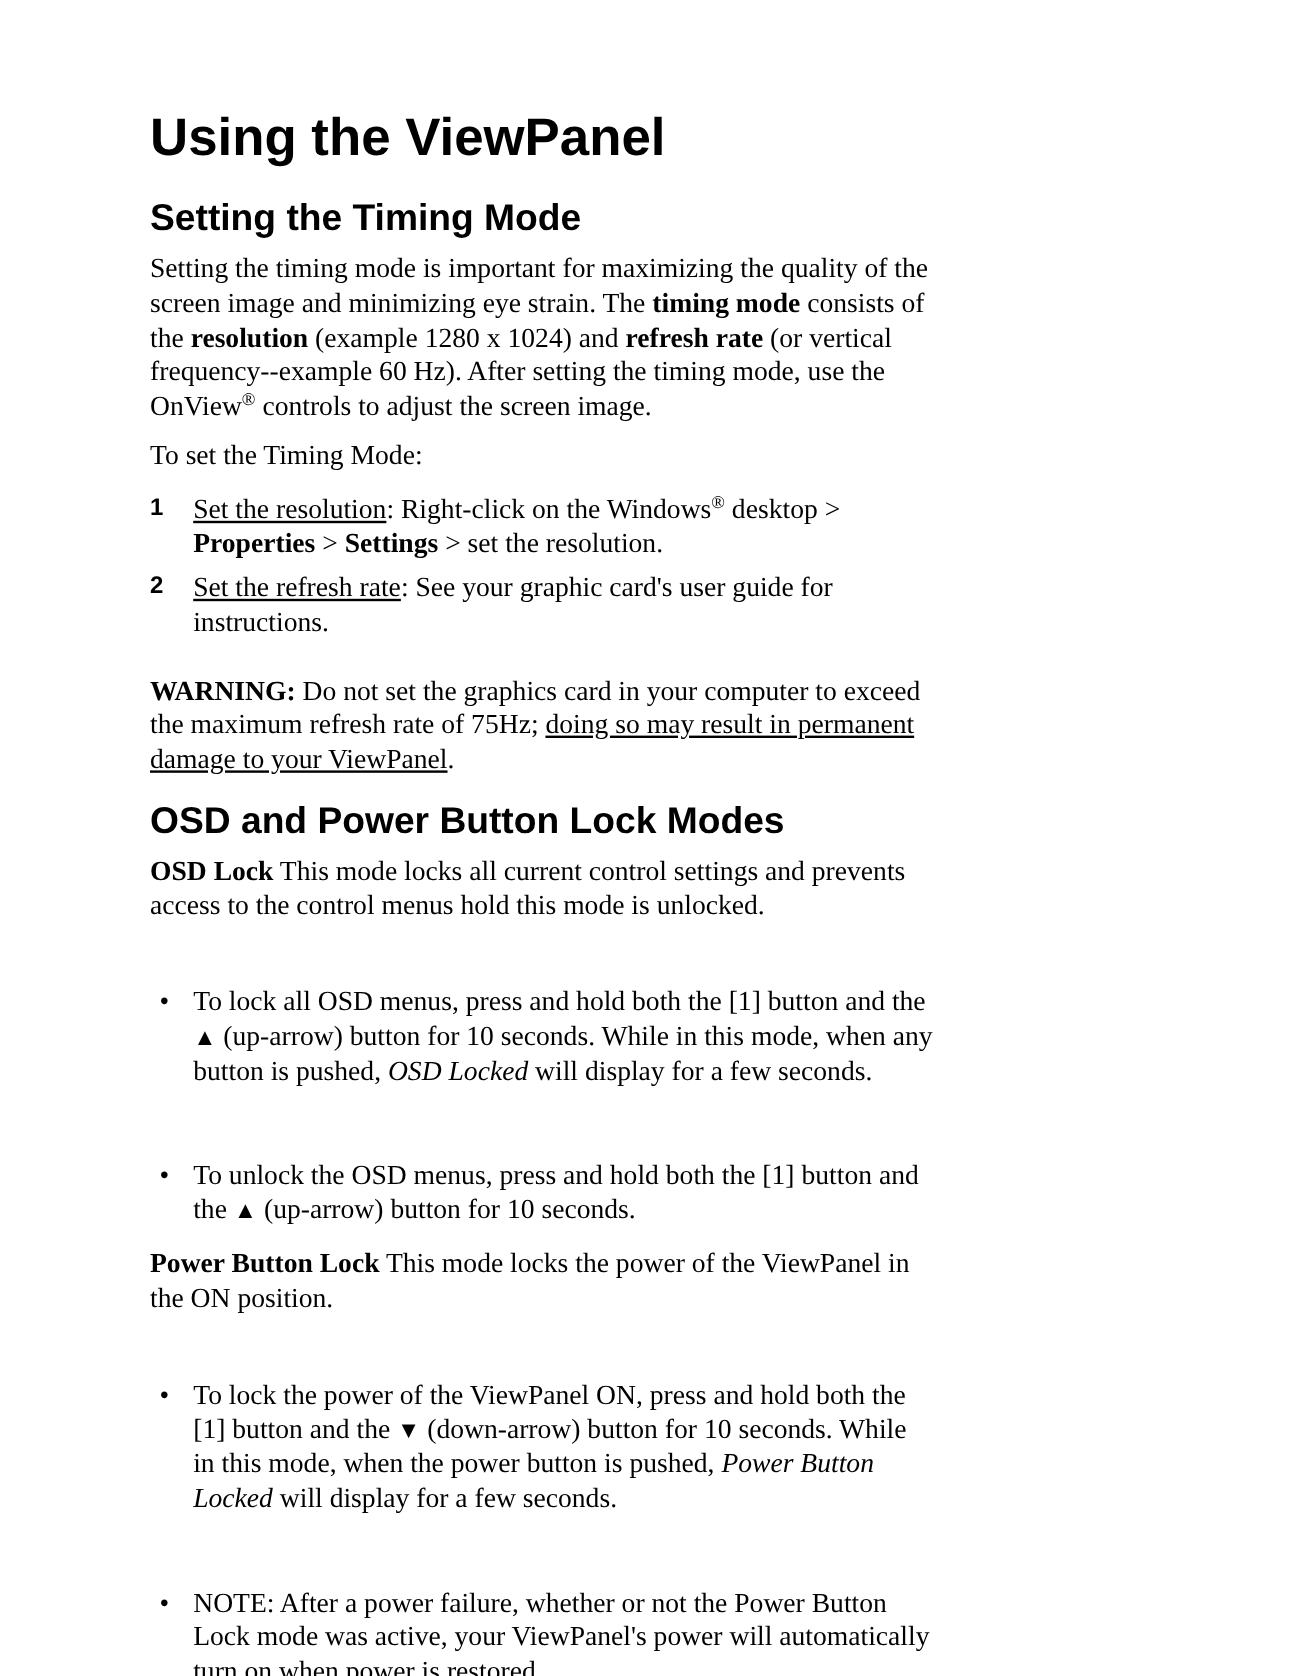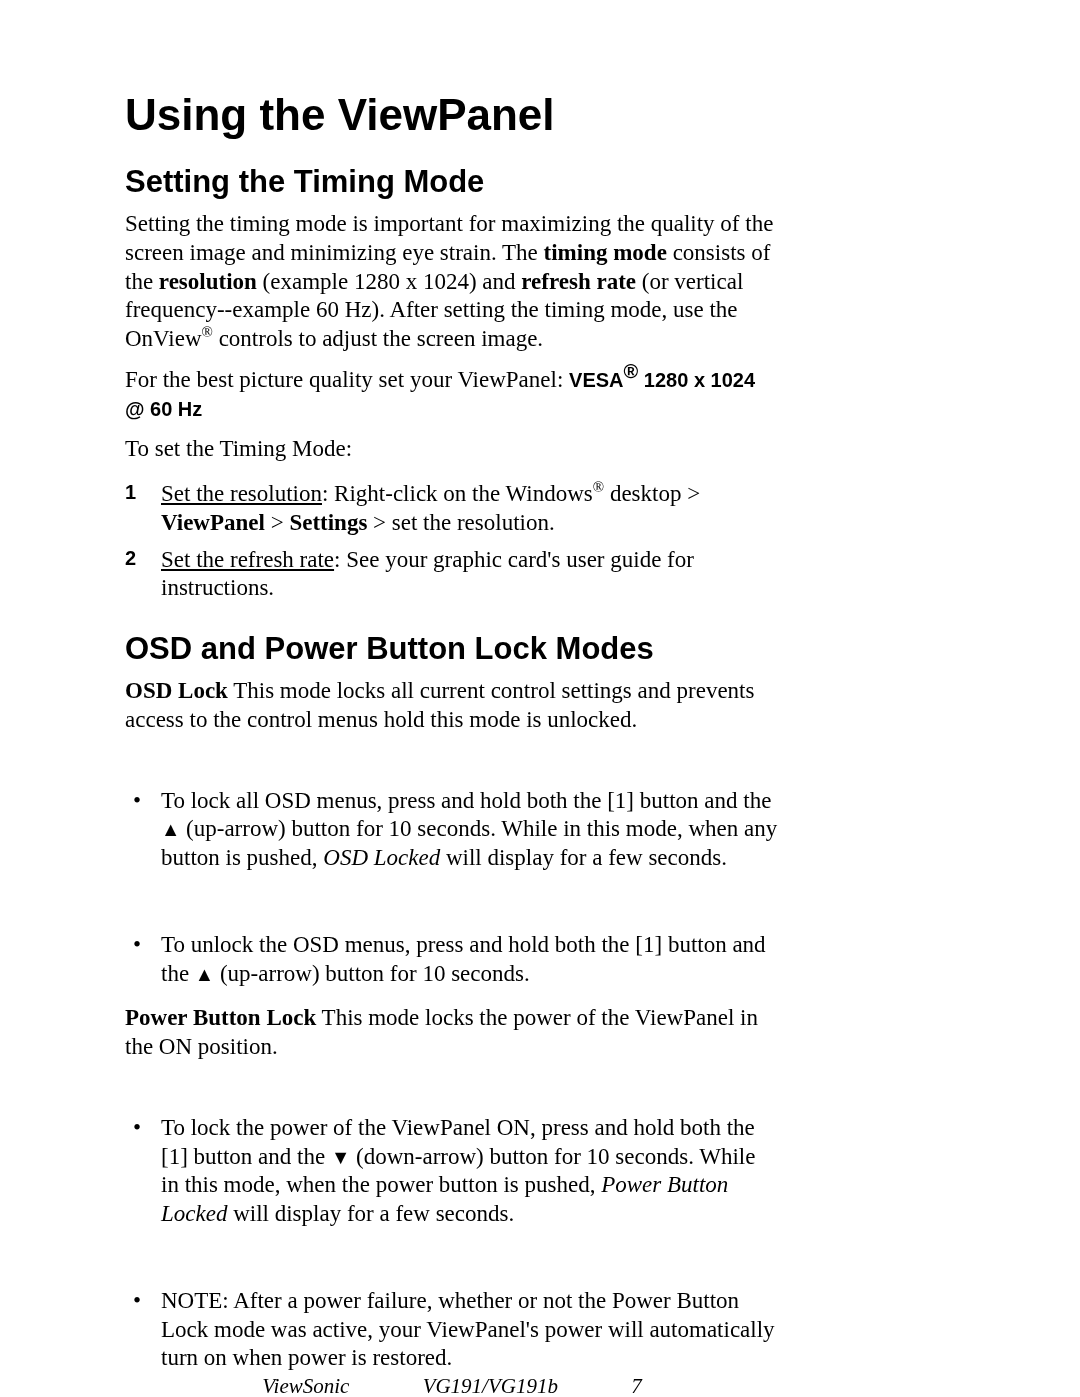--- a/index.html
+++ b/index.html
@@ -103,37 +103,37 @@
 <div class="page">
 
   <h1 class="title">Using the ViewPanel</h1>
 
   <h2 class="section">Setting the Timing Mode</h2>
 
   <p class="body">
     <span>Setting the timing mode is important for maximizing the quality of the screen image and minimizing eye strain. The </span><span class="bold">timing mode</span><span> consists of the </span><span class="bold">resolution</span><span> (example 1280 x 1024) and </span><span class="bold">refresh rate</span><span> (or vertical frequency--example 60 Hz). After setting the timing mode, use the OnView</span><span class="reg">®</span><span> controls  to adjust the screen image.</span>
   </p>
 
-  <p class="body">
-    <span>For the best picture quality set your ViewPanel: </span><span class="sansbold">VESA</span><sup class="sansbold">®</sup><span class="sansbold"> 1280 x 1024 @ 60 Hz</span>
-  </p>
 
   <p class="body">To set the Timing Mode:</p>
 
   <ol class="numlist">
     <li>
       <span class="num">1</span>
-      <span class="u">Set the resolution</span><span>: Right-click on the Windows</span><span class="reg">®</span><span> desktop &gt; </span><span class="bold">ViewPanel</span><span> &gt; </span><span class="bold">Settings</span><span> &gt; set the resolution.</span>
+      <span class="u">Set the resolution</span><span>: Right-click on the Windows</span><span class="reg">®</span><span> desktop &gt; </span><span class="bold">Properties</span><span> &gt; </span><span class="bold">Settings</span><span> &gt; set the resolution.</span>
     </li>
     <li>
       <span class="num">2</span>
       <span class="u">Set the refresh rate</span><span>: See your graphic card's user guide for instructions.</span>
     </li>
   </ol>
 
+  <p class="body">
+    <span class="bold">WARNING:</span><span> Do not set the graphics card in your computer to exceed the maximum refresh rate of 75Hz; </span><span class="u">doing so may result in permanent damage to your ViewPanel</span><span>.</span>
+  </p>
 
   <h2 class="section">OSD and Power Button Lock Modes</h2>
 
   <p class="body">
     <span class="bold">OSD Lock</span><span> This mode locks all current control settings and prevents access to the control menus hold this mode is unlocked.</span>
   </p>
 
   <ul class="bullets">
     <li>
       <span>To lock all OSD menus, press and hold both the [1] button and the </span><span class="arrow">▲</span><span> (up-arrow) button for 10 seconds. While in this mode, when any button is pushed, </span><span class="italic">OSD Locked</span><span> will display for a few seconds.</span>

